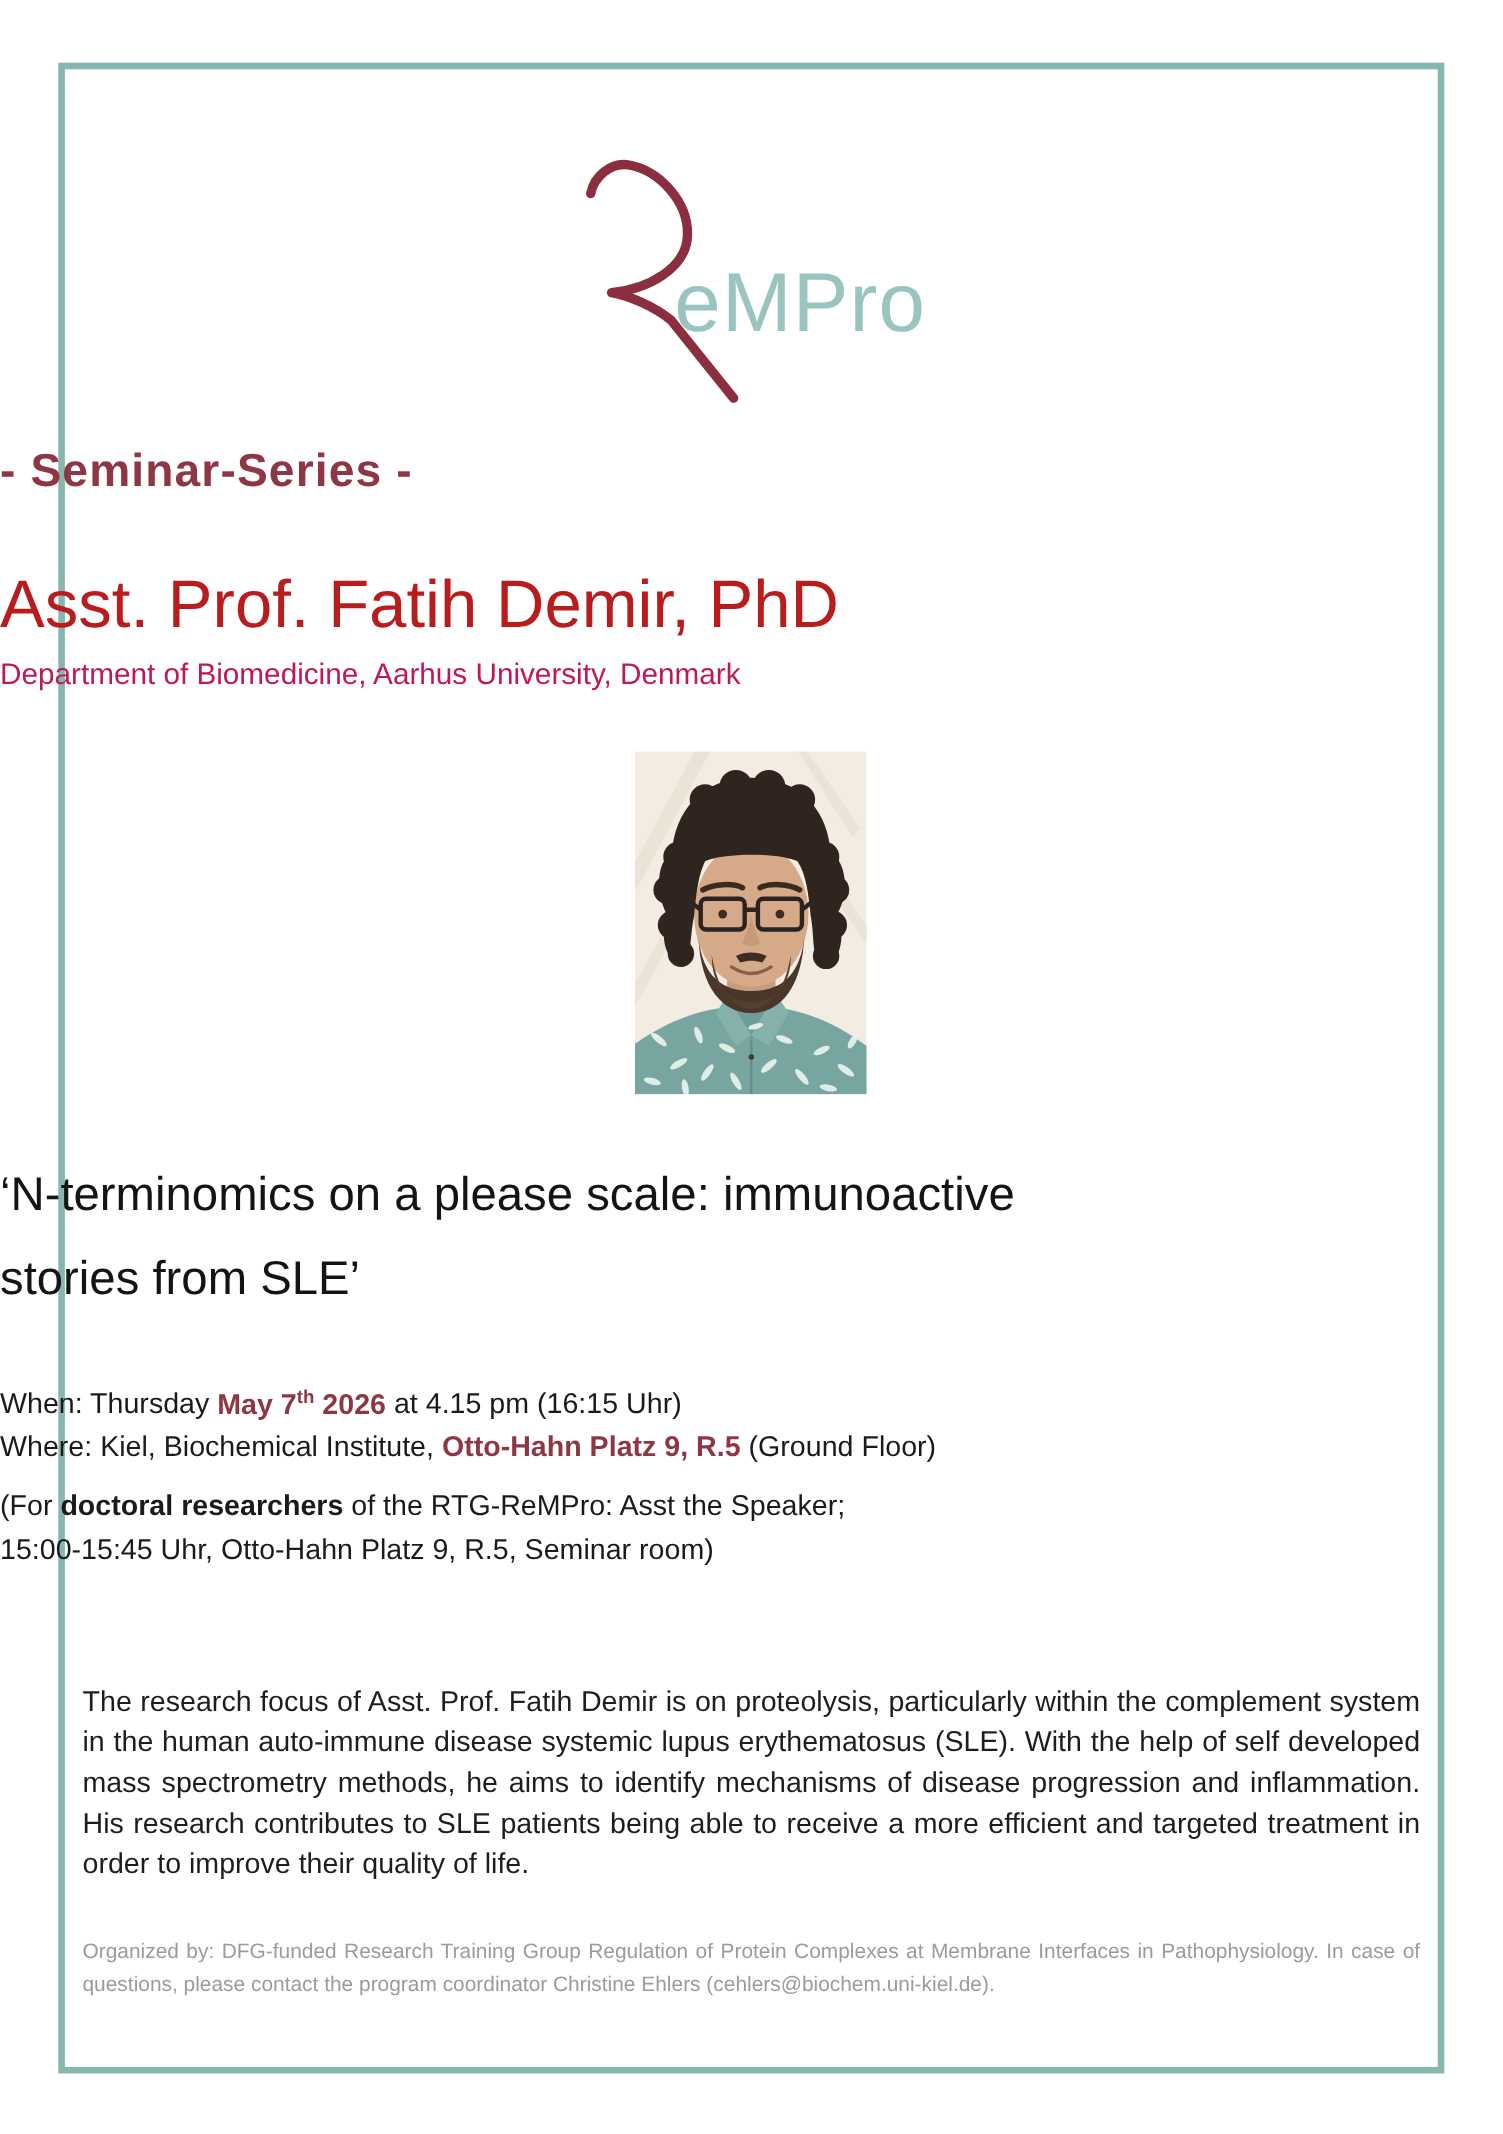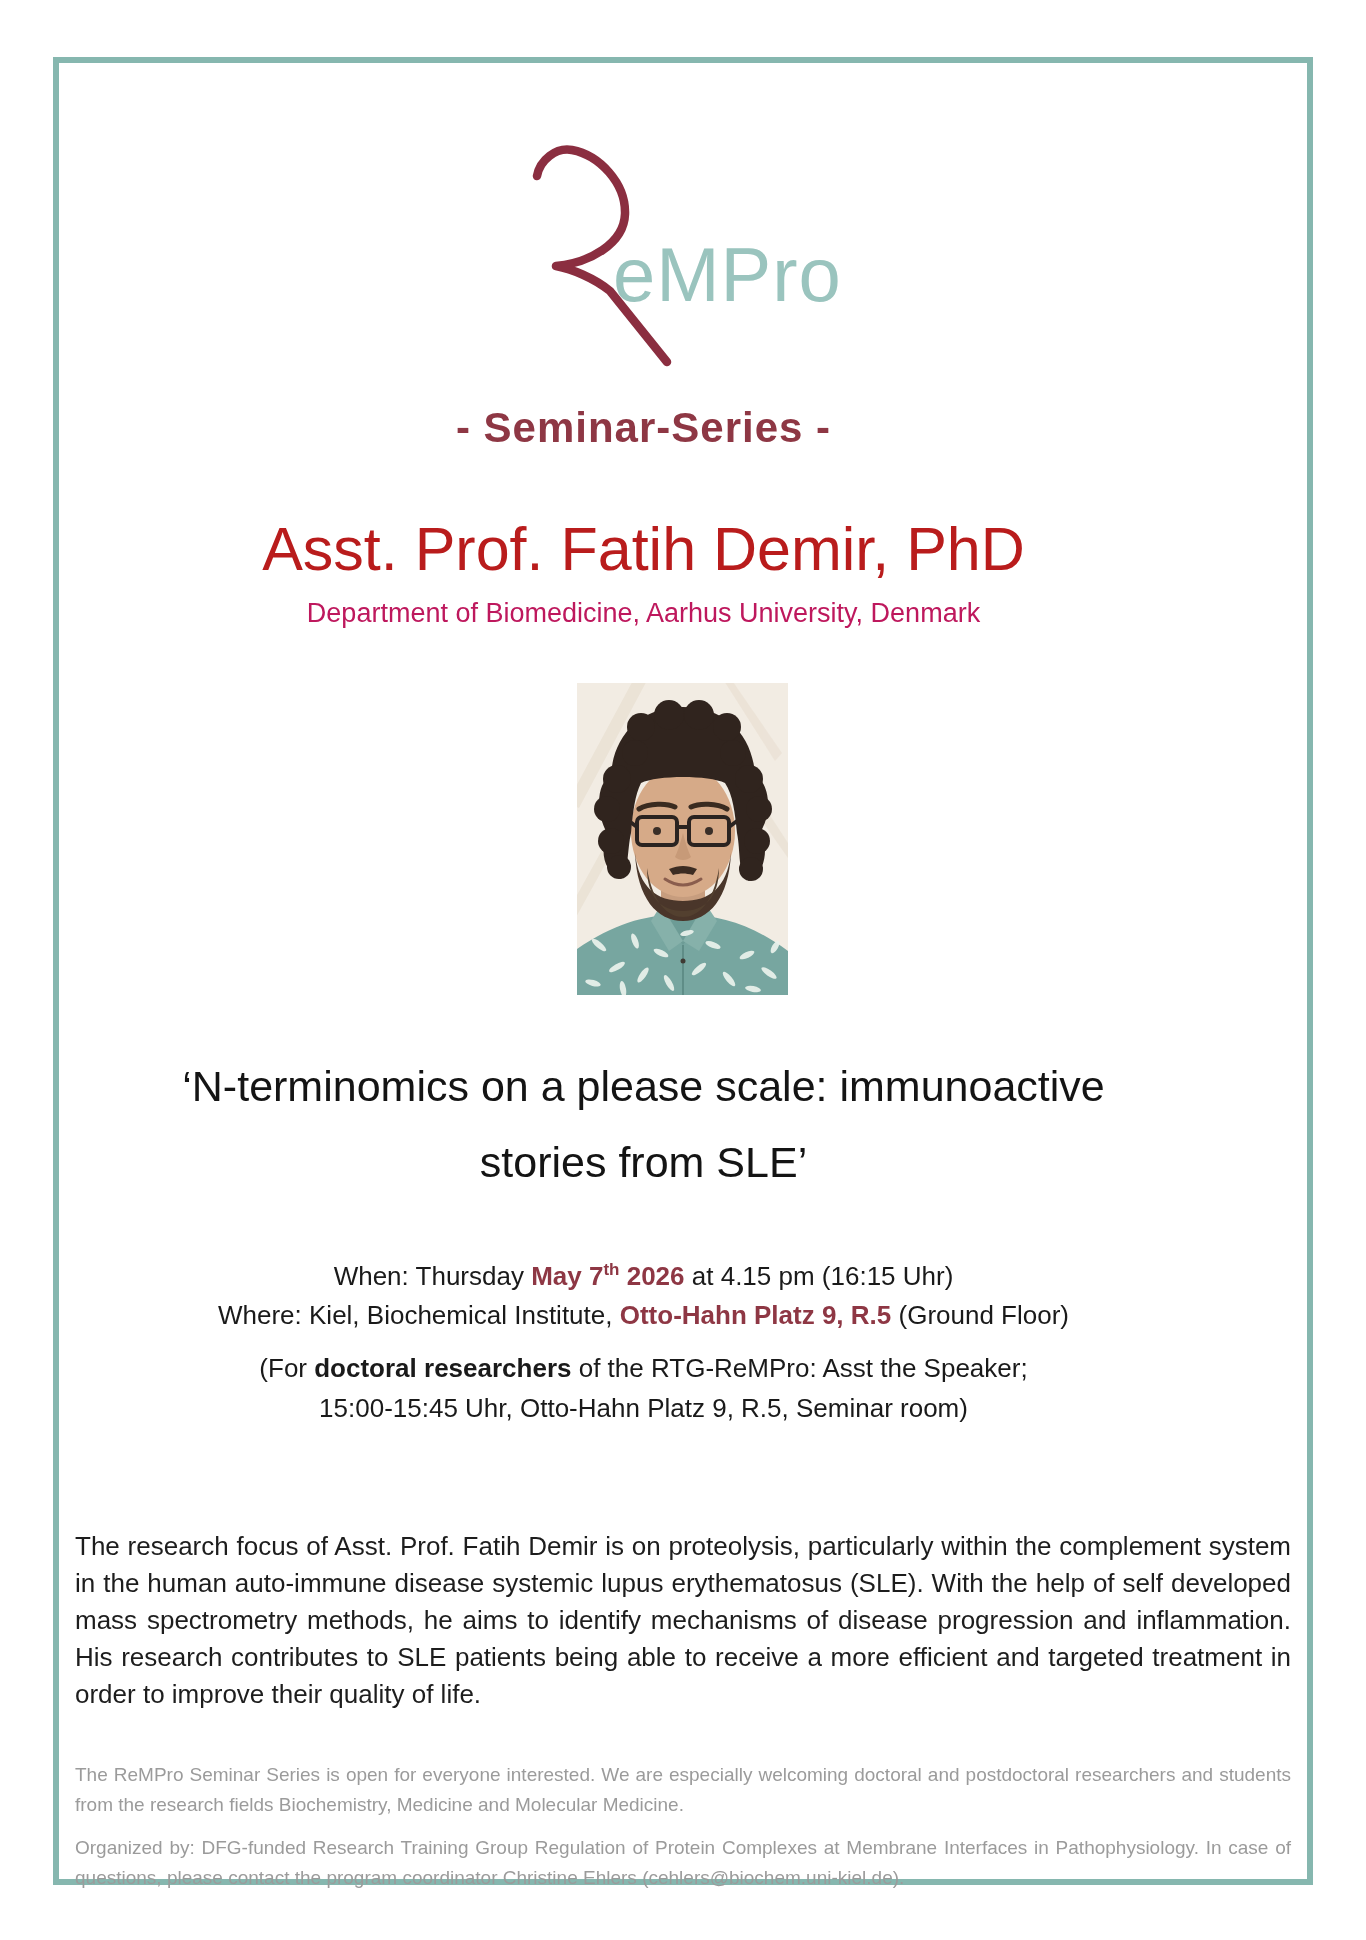--- a/index.html
+++ b/index.html
@@ -13,21 +13,21 @@
   *{box-sizing:border-box;}
   html,body{margin:0;padding:0;}
   body{
     width:1366px;height:1940px;position:relative;background:#ffffff;
     font-family:"Liberation Sans", sans-serif;color:var(--ink);
   }
   .frame{
     position:absolute;left:53px;top:57px;width:1260px;height:1828px;
     border:6px solid var(--border-teal);
   }
-  .abs{position:absolute;left:0;width:1287px;text-align:center;}
+  .abs{position:absolute;left:0;width:1287px;}
   .logo-svg{position:absolute;left:513px;top:138px;}
   .series{top:404px;font-size:42px;font-weight:600;color:var(--maroon);letter-spacing:1px;}
   .speaker{top:514px;font-size:61px;font-weight:400;color:#b91c1c;}
   .affil{top:598px;font-size:27px;color:#be185d;}
   .photo{position:absolute;left:577px;top:683px;width:211px;height:312px;overflow:hidden;}
   .talk-title{top:1048px;font-size:43px;line-height:76px;color:#141414;}
   .details{top:1250px;font-size:26px;line-height:39px;color:#1a1a1a;}
   .details .hl{color:var(--maroon);font-weight:700;margin-top:22px;}
   .details sup{font-size:17px;font-weight:700;color:var(--maroon);}
   .meet{top:1348px;font-size:26px;line-height:40px;color:#1a1a1a;}
@@ -150,15 +150,14 @@
 </div>
 
 <div class="abs meet">
   <div><span>(For </span><span class="b">doctoral researchers</span><span> of the RTG-ReMPro: Asst the Speaker;</span></div>
   <div>15:00-15:45 Uhr, Otto-Hahn Platz 9, R.5, Seminar room)</div>
 </div>
 
 <div class="bio">The research focus of Asst. Prof. Fatih Demir is on proteolysis, particularly within the complement system in the human auto-immune disease systemic lupus erythematosus (SLE). With the help of self developed mass spectrometry methods, he aims to identify mechanisms of disease progression and inflammation. His research contributes to SLE patients being able to receive a more efficient and targeted treatment in order to improve their quality of life.</div>
 
 <div class="footer">
-  <p>The ReMPro Seminar Series is open for everyone interested. We are especially welcoming doctoral and postdoctoral researchers and students from the research fields Biochemistry, Medicine and Molecular Medicine.</p>
   <p>Organized by: DFG-funded Research Training Group Regulation of Protein Complexes at Membrane Interfaces in Pathophysiology. In case of questions, please contact the program coordinator Christine Ehlers (cehlers@biochem.uni-kiel.de).</p>
 </div>
 
 </body></html>

